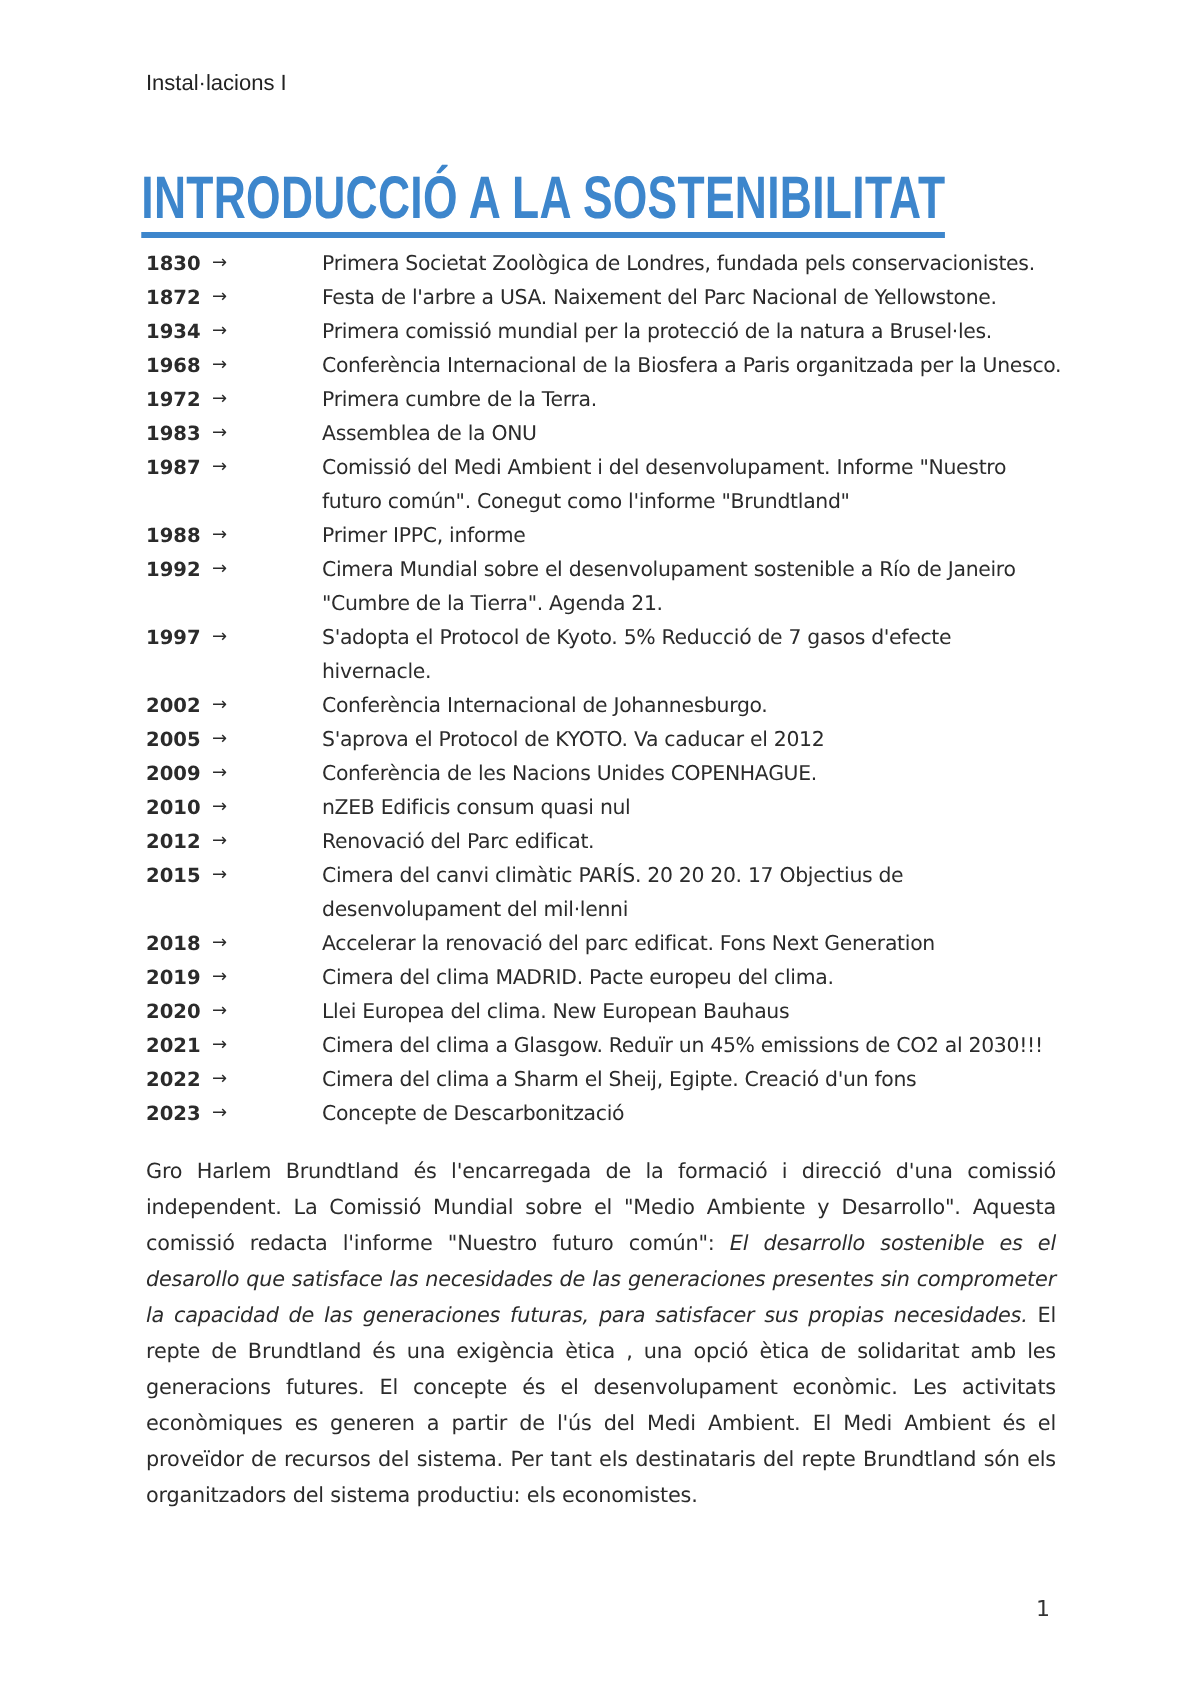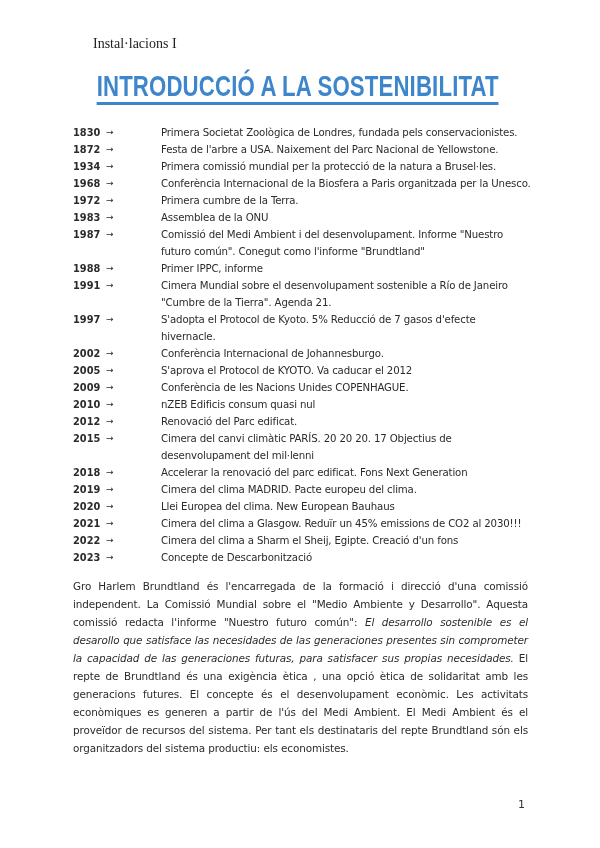--- a/index.html
+++ b/index.html
@@ -1,20 +1,20 @@
 <!DOCTYPE html>
 <html><head>
   <meta charset="utf-8">
   <style>
     html, body { margin: 0; padding: 0; background: #ffffff; }
     body { width: 600px; height: 848px; position: relative; overflow: hidden;
            font-family: "DejaVu Sans", sans-serif; color: #2b2b2b; }
-    .header { position: absolute; left: 73px; top: 36px; font-size: 14px; color: #222;
-              font-family: Liberation Serif, serif; margin-left: 20px; }
-    .title { position: absolute; left: 0; width: 480px; top: 70px; text-align: center; padding-left: 26px; }
+    .header { position: absolute; left: 73px; top: 36px; font-size: 11px; color: #222;
+              font-family: Liberation Sans, sans-serif; }
+    .title { position: absolute; left: 0; width: 480px; top: 84px; text-align: center; }
     .title span { display: inline-block; font-family: "Liberation Sans", sans-serif; font-weight: bold;
                   font-size: 30px; color: #3d86cc; letter-spacing: 0.2px;
                   transform: scaleX(0.74); transform-origin: center;
                   border-bottom: 3px solid #3d86cc; line-height: 32px; padding-bottom: 0px; white-space: nowrap; }
     .timeline { position: absolute; left: 73px; top: 124px; width: 460px; font-size: 10.2px; line-height: 17px; }
     .tl-item { display: flex; }
     .tl-year { font-weight: bold; white-space: nowrap; width: 33px; flex: none; font-size: 9.8px; }
     .tl-arrow { width: 9px; flex: none; font-size: 9px; }
     .tl-text { flex: 1; letter-spacing: -0.15px; margin-left: 46px; }
     .section { position: absolute; left: 73px; top: 577px; width: 455px; font-size: 10.4px; line-height: 18px; }
@@ -67,21 +67,21 @@
       <span class="tl-year">1987</span>
       <span class="tl-arrow">→</span>
       <span class="tl-text">Comissió del Medi Ambient i del desenvolupament. Informe "Nuestro futuro común". Conegut como l'informe "Brundtland"</span>
     </div>
   <div class="tl-item">
       <span class="tl-year">1988</span>
       <span class="tl-arrow">→</span>
       <span class="tl-text">Primer IPPC, informe</span>
     </div>
   <div class="tl-item">
-      <span class="tl-year">1991</span>
+      <span class="tl-year">1992</span>
       <span class="tl-arrow">→</span>
       <span class="tl-text">Cimera Mundial sobre el desenvolupament sostenible a Río de Janeiro "Cumbre de la Tierra". Agenda 21.</span>
     </div>
   <div class="tl-item">
       <span class="tl-year">1997</span>
       <span class="tl-arrow">→</span>
       <span class="tl-text">S'adopta el Protocol de Kyoto. 5% Reducció de 7 gasos d'efecte hivernacle.</span>
     </div>
   <div class="tl-item">
       <span class="tl-year">2002</span>

